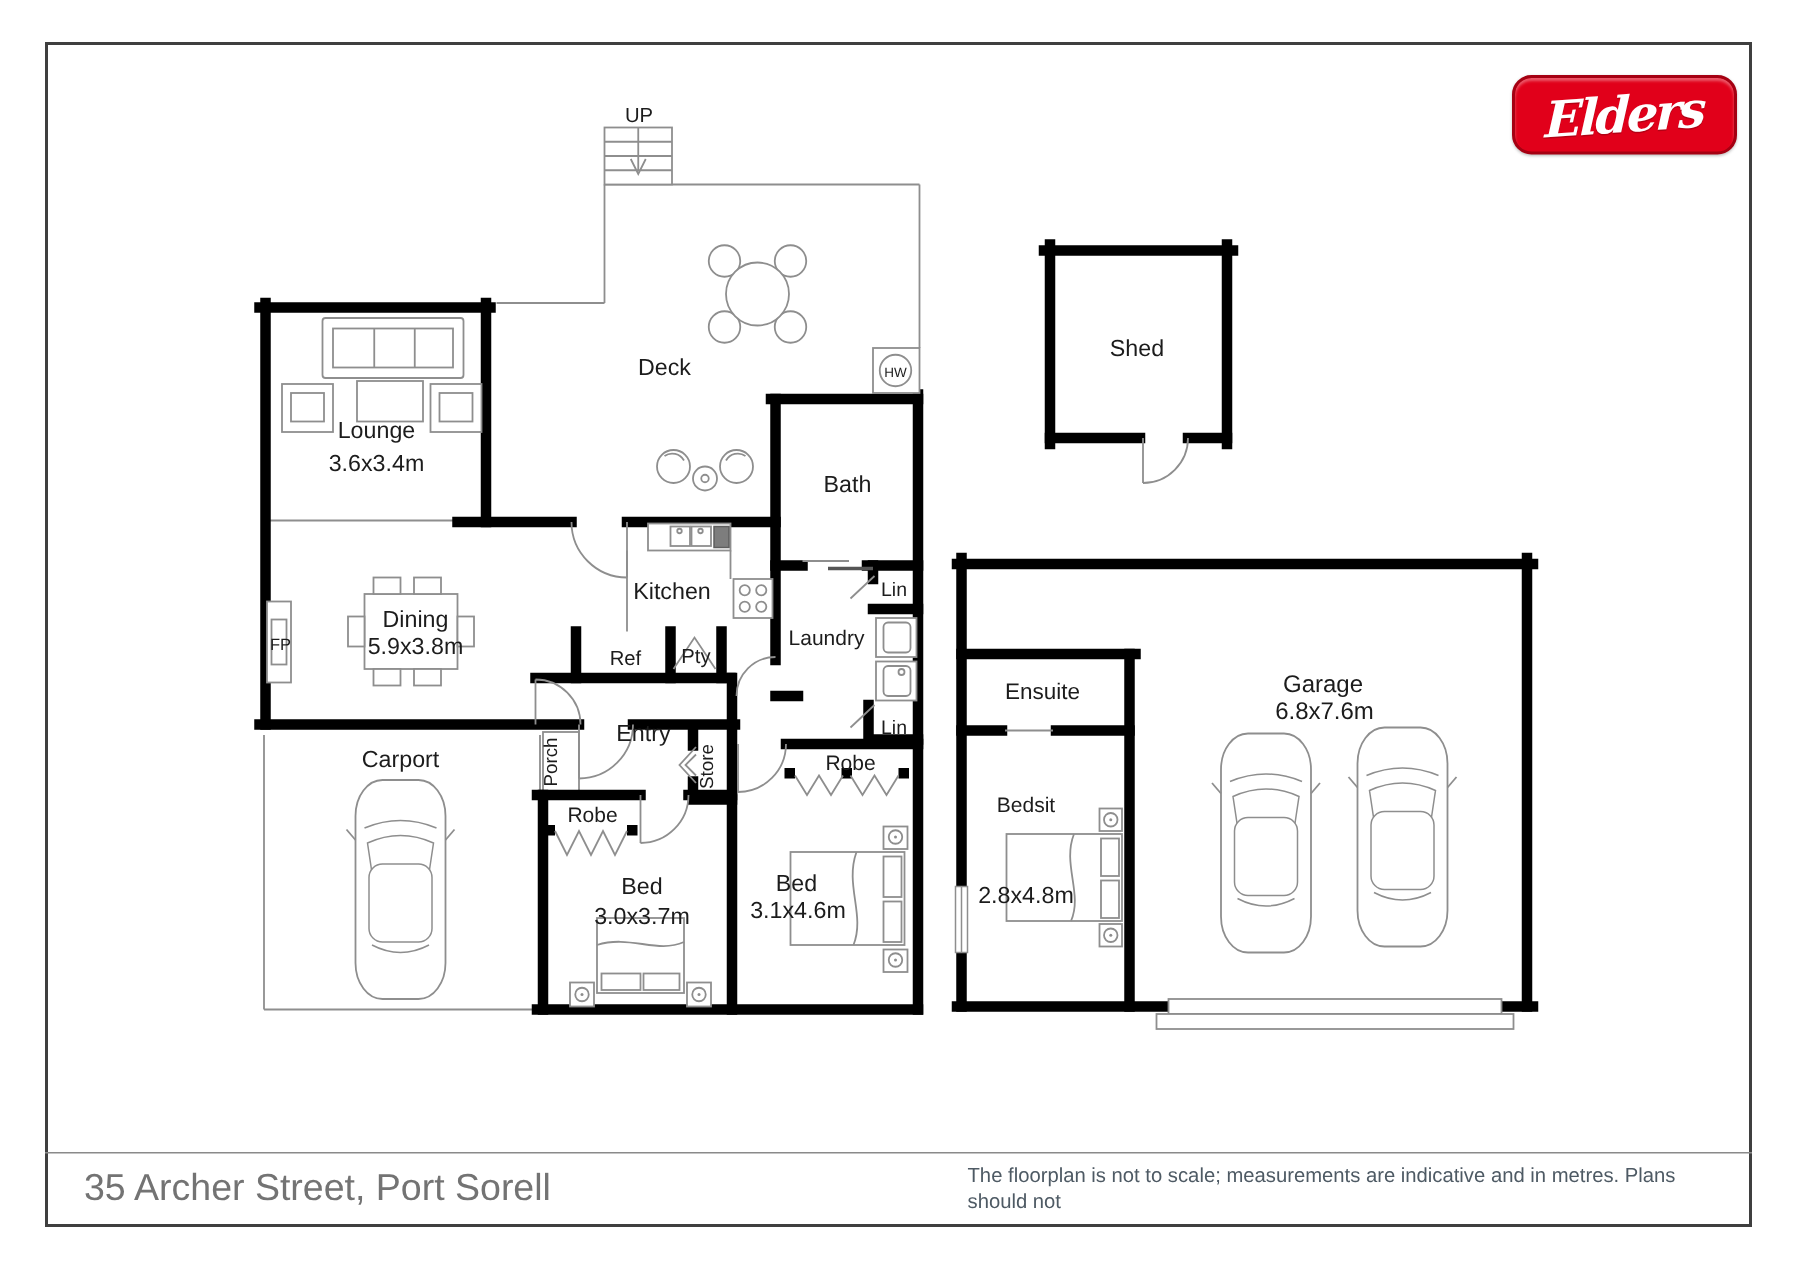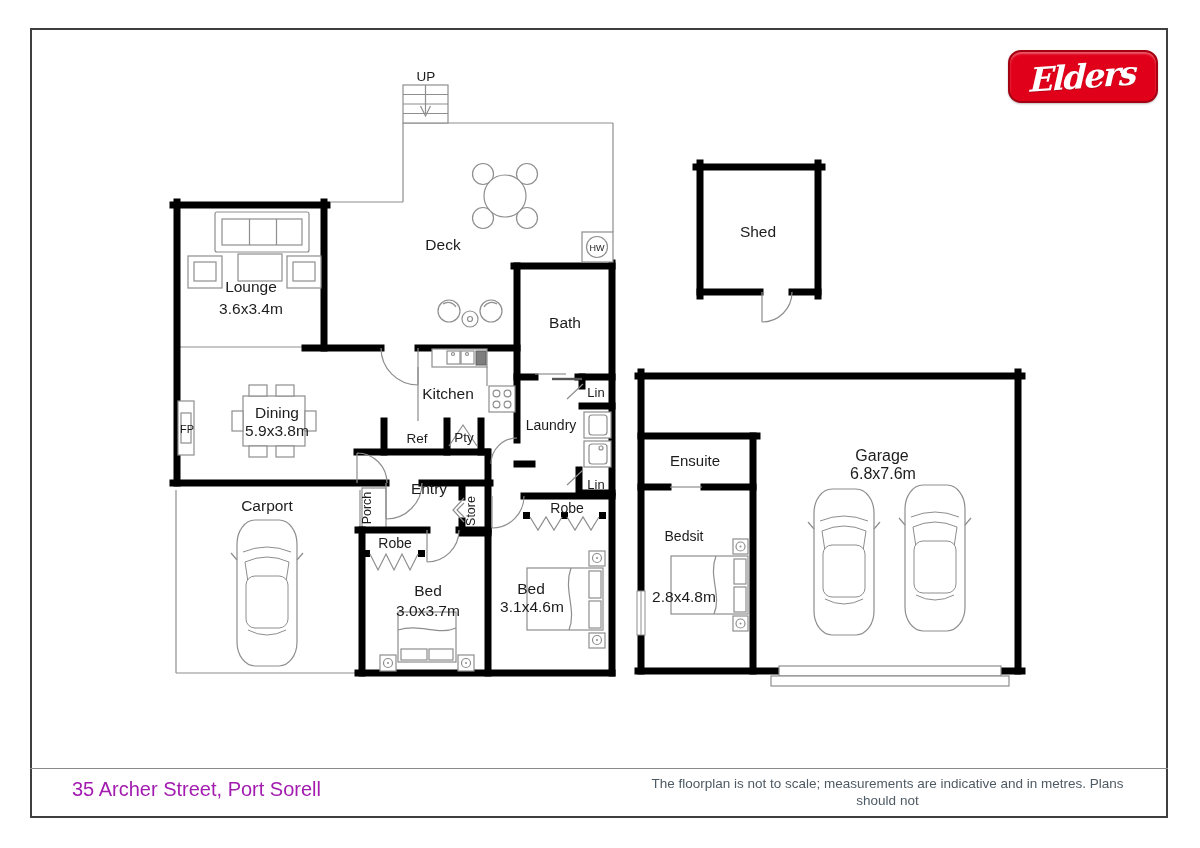--- a/index.html
+++ b/index.html
@@ -3,22 +3,22 @@
 <meta charset="utf-8">
 <style>
   html,body{margin:0;padding:0;background:#fff;}
   body{width:1200px;height:848px;overflow:hidden;position:relative;font-family:"Liberation Sans",sans-serif;}
   .page{position:absolute;inset:0;background:#fff;}
   .border-frame{position:absolute;left:30px;top:28px;width:1138px;height:790px;border:2px solid #3f3f3f;box-sizing:border-box;}
   .plan-svg{position:absolute;left:0;top:0;width:1200px;height:848px;}
   .logo{position:absolute;left:1008px;top:50px;width:150px;height:53px;background:#e1001a;border:2px solid #a50012;border-radius:13px;box-sizing:border-box;display:flex;align-items:center;justify-content:center;box-shadow:inset 0 2px 2px rgba(255,255,255,.35), 0 1px 2px rgba(0,0,0,.25);}
   .logo span{color:#fff;font-family:"DejaVu Serif",serif;font-style:italic;font-weight:bold;font-size:33px;letter-spacing:-2px;transform:rotate(-4deg) skewX(-6deg);text-shadow:0 1px 0 rgba(0,0,0,.2);}
   .footer-line{position:absolute;left:30px;top:768px;width:1138px;border-top:1px solid #8a8a8a;}
-  .footer-address{position:absolute;left:72px;top:778px;font-size:20px;color:#a21caf;}
-  .footer-disclaimer{position:absolute;left:645px;top:775px;width:485px;text-align:center;font-size:13.5px;line-height:17px;color:#4e5a64;}
+  .footer-address{position:absolute;left:56px;top:778px;font-size:25px;color:#737373;}
+  .footer-disclaimer{position:absolute;left:645px;top:775px;width:485px;font-size:13.5px;line-height:17px;color:#4e5a64;}
   svg text{font-family:"Liberation Sans",sans-serif;fill:#1c1c1c;}
   .wall{stroke:#000;stroke-width:7;fill:none;stroke-linecap:square;}
   .thin{stroke:#8e8e8e;stroke-width:1.2;fill:none;}
   .thinf{stroke:#8e8e8e;stroke-width:1.2;fill:#fff;}
   .door{stroke:#8e8e8e;stroke-width:1.2;fill:none;}
   .post{fill:#000;}
 </style>
 </head>
 <body>
 

